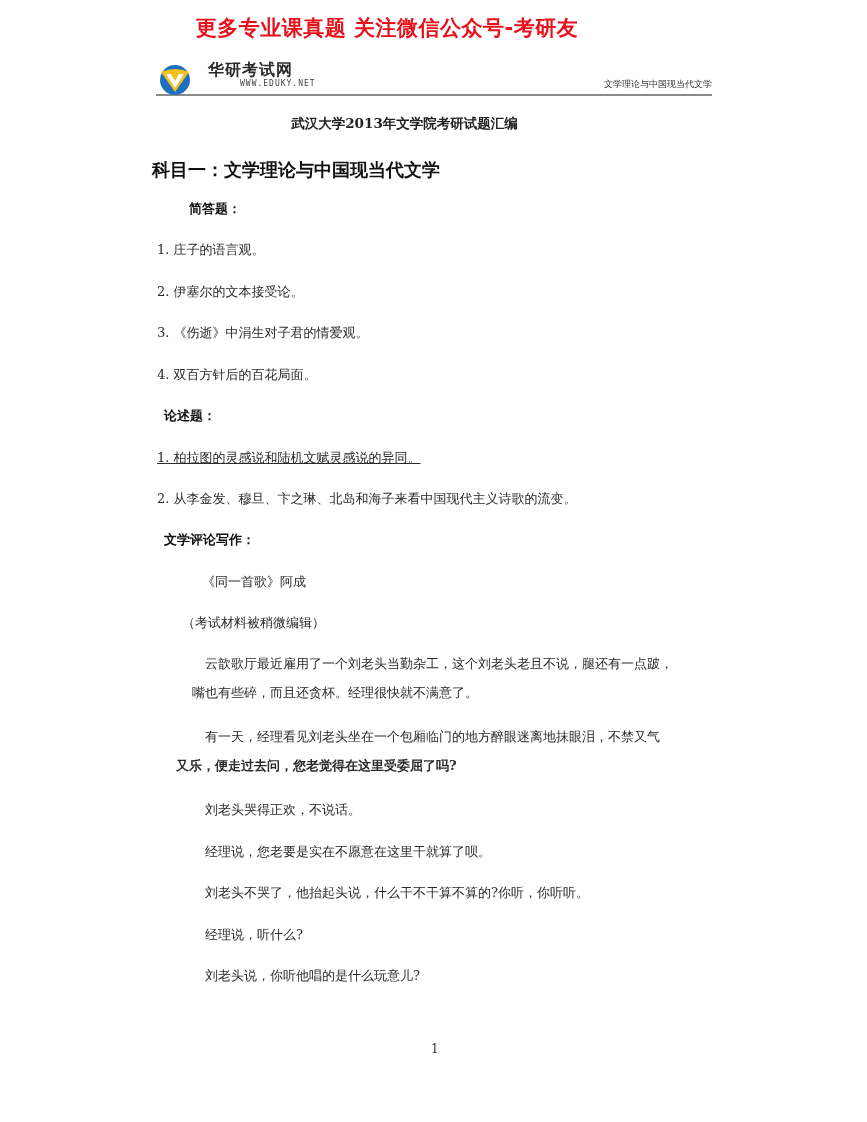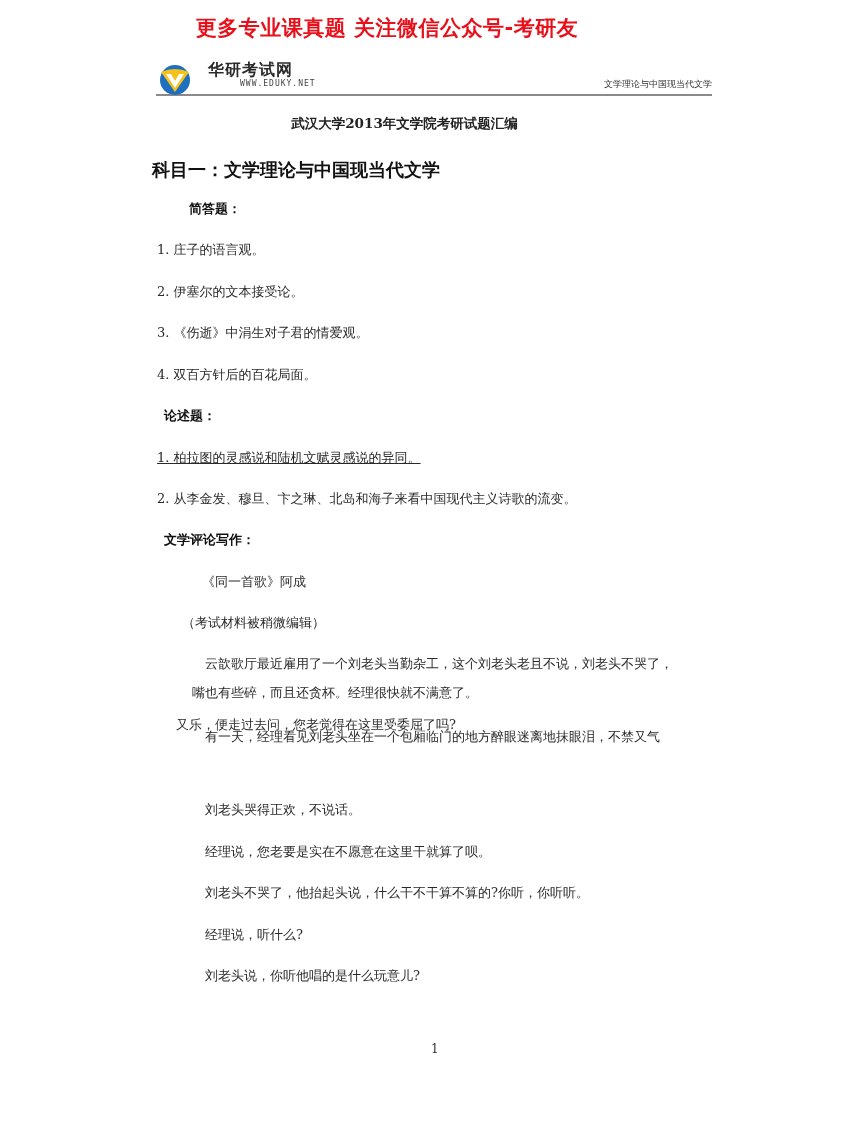--- a/index.html
+++ b/index.html
@@ -71,23 +71,23 @@
 <div class="line" style="top:366px;left:157px;text-align:center;">4. 双百方针后的百花局面。</div>
 
 <div class="line bold" style="top:407px;left:164px;">论述题：</div>
 <div class="line" style="top:449px;left:157px;text-decoration:underline;">1. 柏拉图的灵感说和陆机文赋灵感说的异同。</div>
 <div class="line" style="top:490px;left:157px;">2. 从李金发、穆旦、卞之琳、北岛和海子来看中国现代主义诗歌的流变。</div>
 
 <div class="line bold" style="top:531px;left:164px;">文学评论写作：</div>
 <div class="line" style="top:573px;left:182px;margin-left:20px;">《同一首歌》阿成</div>
 <div class="line" style="top:614px;left:182px;">（考试材料被稍微编辑）</div>
 
-<div class="line" style="top:655px;left:205px;">云歆歌厅最近雇用了一个刘老头当勤杂工，这个刘老头老且不说，刘老头不哭了，</div>
+<div class="line" style="top:655px;left:205px;">云歆歌厅最近雇用了一个刘老头当勤杂工，这个刘老头老且不说，腿还有一点跛，</div>
 <div class="line" style="top:684px;left:176px;padding-left:16px;">嘴也有些碎，而且还贪杯。经理很快就不满意了。</div>
 <div class="line" style="top:728px;left:205px;">有一天，经理看见刘老头坐在一个包厢临门的地方醉眼迷离地抹眼泪，不禁又气</div>
-<div class="line" style="top:716px;left:176px;">又乐，便走过去问，您老觉得在这里受委屈了吗?</div>
+<div class="line" style="top:757px;left:176px;font-weight:bold;">又乐，便走过去问，您老觉得在这里受委屈了吗?</div>
 <div class="line" style="top:801px;left:205px;text-align:center;">刘老头哭得正欢，不说话。</div>
 <div class="line" style="top:843px;left:205px;">经理说，您老要是实在不愿意在这里干就算了呗。</div>
 <div class="line" style="top:884px;left:205px;">刘老头不哭了，他抬起头说，什么干不干算不算的?你听，你听听。</div>
 <div class="line" style="top:926px;left:205px;">经理说，听什么?</div>
 <div class="line" style="top:967px;left:205px;">刘老头说，你听他唱的是什么玩意儿?</div>
 
 <div class="page-num">1</div>
 
 </body></html>

